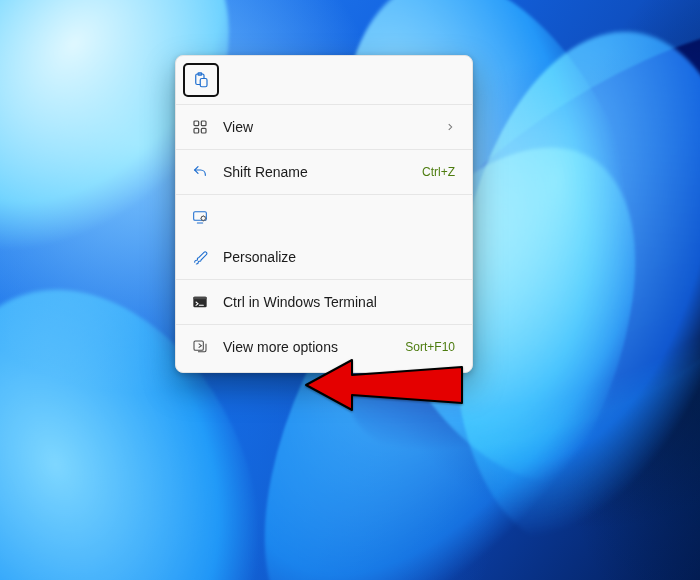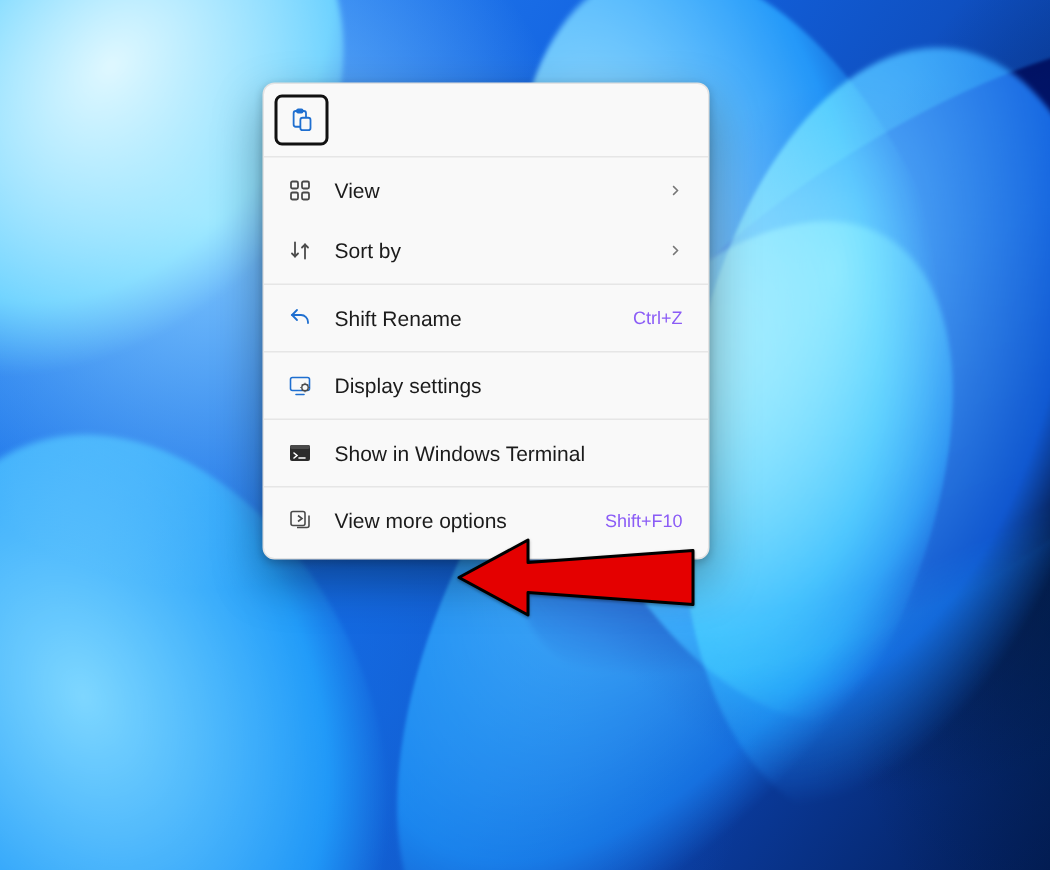--- a/index.html
+++ b/index.html
@@ -107,21 +107,21 @@
     justify-content: center;
   }
   .mi-icon.blank { visibility: hidden; }
 
   .mi-label {
     flex: 1 1 auto;
     white-space: nowrap;
   }
 
   .mi-accel {
-    color: #8b5cf6;
+    color: #4d7c0f;
     font-size: 12px;
   }
 
   .mi-chevron {
     color: #777;
   }
 
   
   .annotation-arrow {
     position: absolute;
@@ -170,36 +170,20 @@
       </svg>
     </span>
     <span class="mi-label">View</span>
     <span class="mi-chevron">
       <svg width="10" height="10" viewBox="0 0 24 24" fill="none" stroke="#777" stroke-width="2.5">
           <path d="M9 5l7 7-7 7"></path>
         </svg>
     </span>
   </div>
 
-  <div class="menu-item">
-    <span class="mi-icon">
-      <svg width="16" height="16" viewBox="0 0 24 24" fill="none" stroke="#4a4a4a" stroke-width="1.8" stroke-linecap="round">
-        <path d="M7 4v14"></path>
-          <path d="M4 15l3 3 3-3"></path>
-        <path d="M17 20V6"></path>
-          <path d="M14 9l3-3 3 3"></path>
-      </svg>
-    </span>
-    <span class="mi-label">Sort by</span>
-    <span class="mi-chevron">
-      <svg width="10" height="10" viewBox="0 0 24 24" fill="none" stroke="#777" stroke-width="2.5">
-          <path d="M9 5l7 7-7 7"></path>
-        </svg>
-    </span>
-  </div>
 
   <div class="menu-separator"></div>
 
 
   <div class="menu-item">
     <span class="mi-icon">
       <svg width="16" height="16" viewBox="0 0 24 24" fill="none" stroke="#1f6fd0" stroke-width="1.8" stroke-linecap="round">
         <path d="M9 14l-5-5 5-5"></path>
         <path d="M4 9h9a7 7 0 0 1 7 7v1"></path>
       </svg>
@@ -213,50 +197,57 @@
 
   <div class="menu-item">
     <span class="mi-icon">
       <svg width="16" height="16" viewBox="0 0 24 24" fill="none">
         <rect x="2.5" y="4" width="19" height="13" rx="2" stroke="#1f6fd0" stroke-width="1.6"></rect>
         <path d="M8 21h8" stroke="#1f6fd0" stroke-width="1.6" stroke-linecap="round"></path>
         <circle cx="17" cy="14" r="3.2" fill="#f9f9f9" stroke="#4a4a4a" stroke-width="1.4"></circle>
         <path d="M17 10.3v-1M17 18.7v-1M13.3 14h-1M21.7 14h-1M14.5 11.5l-.7-.7M20.2 17.2l-.7-.7M14.5 16.5l-.7.7M20.2 10.8l-.7.7" stroke="#4a4a4a" stroke-width="1.2"></path>
       </svg>
     </span>
-    <span class="mi-label">Display settings</span>
-  </div>
-
+  </div>
+
+  <div class="menu-item">
+    <span class="mi-icon">
+      <svg width="16" height="16" viewBox="0 0 24 24" fill="none" stroke="#1f6fd0" stroke-width="1.6" stroke-linecap="round">
+        <path d="M4 20c0-2 1.5-3 3-3 .8 0 1.4-.6 1.2-1.4C7.8 14 8.5 13 10 13l8-8c1-1 2.5-1 3.5 0s1 2.5 0 3.5l-8 8c0 1.5-1 2.2-2.6 1.8-.8-.2-1.4.4-1.4 1.2 0 1.5-1 3-3 3"></path>
+      </svg>
+    </span>
+    <span class="mi-label">Personalize</span>
+  </div>
 
   <div class="menu-separator"></div>
 
   <div class="menu-item">
     <span class="mi-icon">
       <svg width="16" height="16" viewBox="0 0 24 24">
         <rect x="2" y="4" width="20" height="16" rx="2" fill="#2b2b2b"></rect>
         <rect x="2" y="4" width="20" height="4" rx="2" fill="#4a4a4a"></rect>
         <path d="M6 12l3 2.5L6 17" stroke="#fff" stroke-width="1.6" fill="none" stroke-linecap="round"></path>
         <path d="M11 17h6" stroke="#fff" stroke-width="1.6" stroke-linecap="round"></path>
       </svg>
     </span>
-    <span class="mi-label">Show in Windows Terminal</span>
+    <span class="mi-label">Ctrl in Windows Terminal</span>
   </div>
 
   <div class="menu-separator"></div>
 
   <div class="menu-item">
     <span class="mi-icon">
       <svg width="16" height="16" viewBox="0 0 24 24" fill="none" stroke="#4a4a4a" stroke-width="1.6">
         <rect x="3" y="3" width="14" height="14" rx="2"></rect>
         <path d="M9 19h10a2 2 0 0 0 2-2V7"></path>
         <path d="M10 7l4 3-4 3" fill="none"></path>
       </svg>
     </span>
     <span class="mi-label">View more options</span>
-    <span class="mi-accel">Shift+F10</span>
+    <span class="mi-accel">Sort+F10</span>
   </div>
 
 </div>
 
 <svg class="annotation-arrow" width="170" height="70" viewBox="0 0 170 70">
   <defs>
     <filter id="ds" x="-20%" y="-20%" width="140%" height="140%">
       <feDropShadow dx="0" dy="1" stdDeviation="1" flood-opacity="0.35"></feDropShadow>
     </filter>
   </defs>

